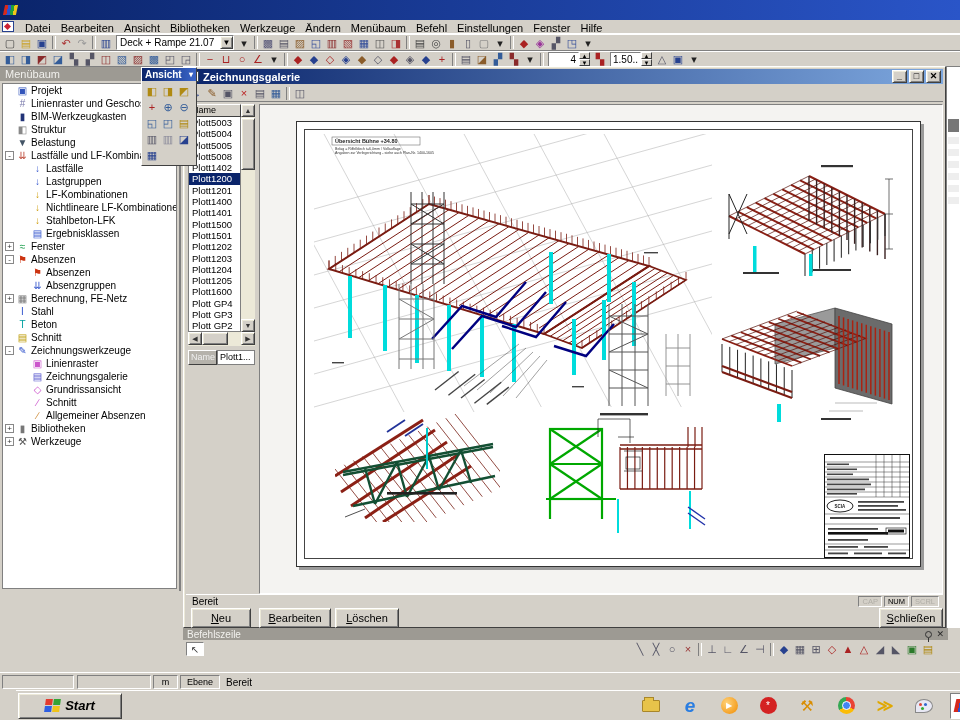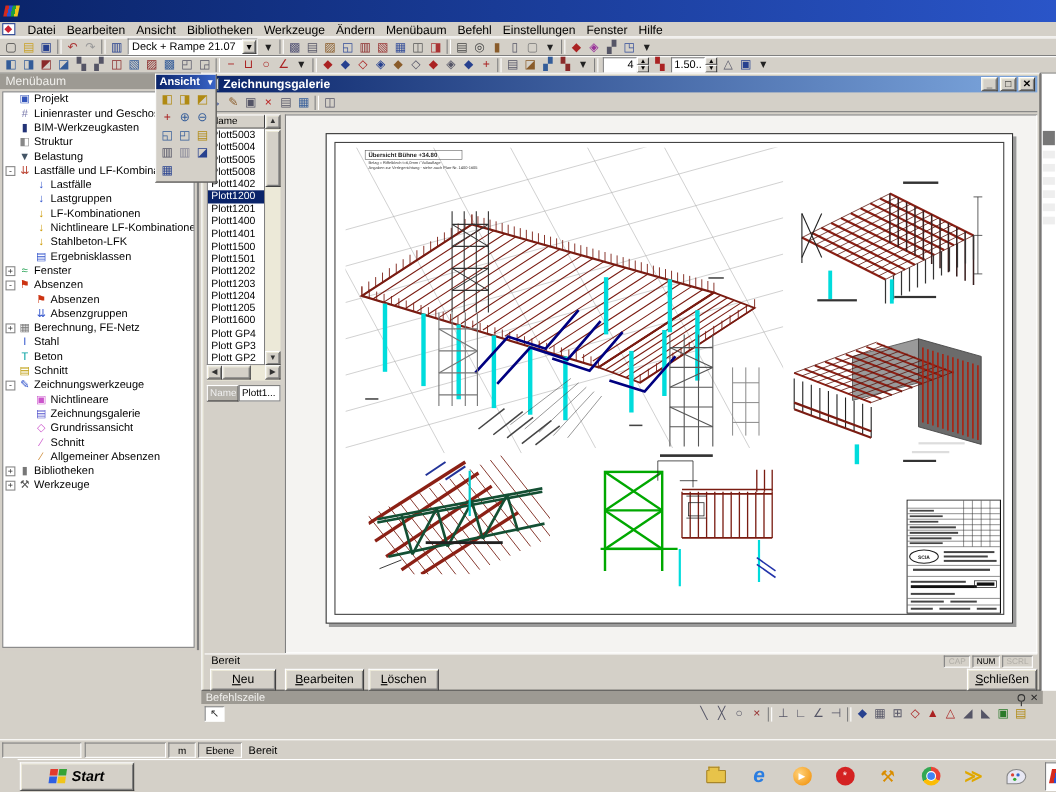--- a/index.html
+++ b/index.html
@@ -349,21 +349,21 @@
             <span class="tlabel">Schnitt</span>
           </div>
           <div class="trow">
             <span class="exp">-</span>
             <span class="ticon" style="color: rgb(51, 85, 204);">✎</span>
             <span class="tlabel">Zeichnungswerkzeuge</span>
           </div>
           <div class="trow" style="padding-left: 15px;">
             <span class="exp"></span>
             <span class="ticon" style="color: rgb(204, 85, 204);">▣</span>
-            <span class="tlabel">Nichtlineare</span>
+            <span class="tlabel">Linienraster</span>
           </div>
           <div class="trow" style="padding-left: 15px;">
             <span class="exp"></span>
             <span class="ticon" style="color: rgb(85, 85, 204);">▤</span>
             <span class="tlabel">Zeichnungsgalerie</span>
           </div>
           <div class="trow" style="padding-left: 15px;">
             <span class="exp"></span>
             <span class="ticon" style="color: rgb(204, 85, 204);">◇</span>
             <span class="tlabel">Grundrissansicht</span>

